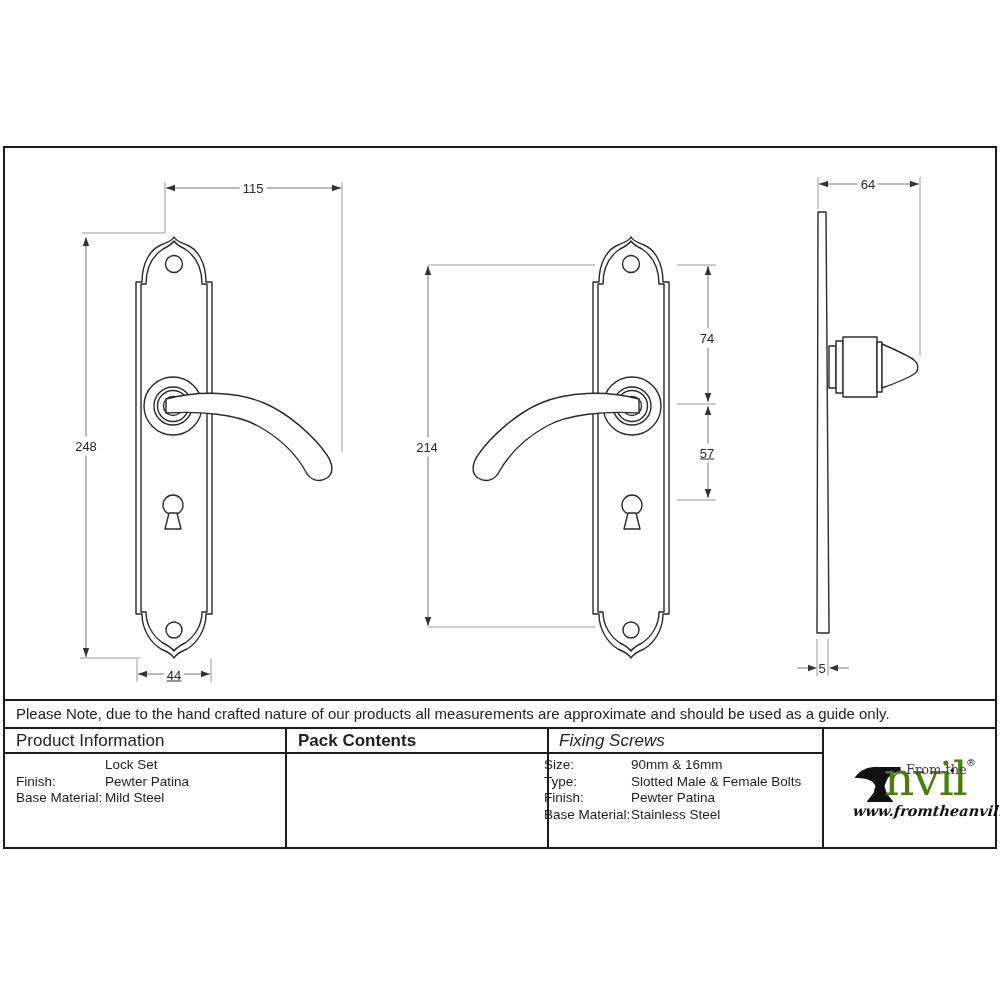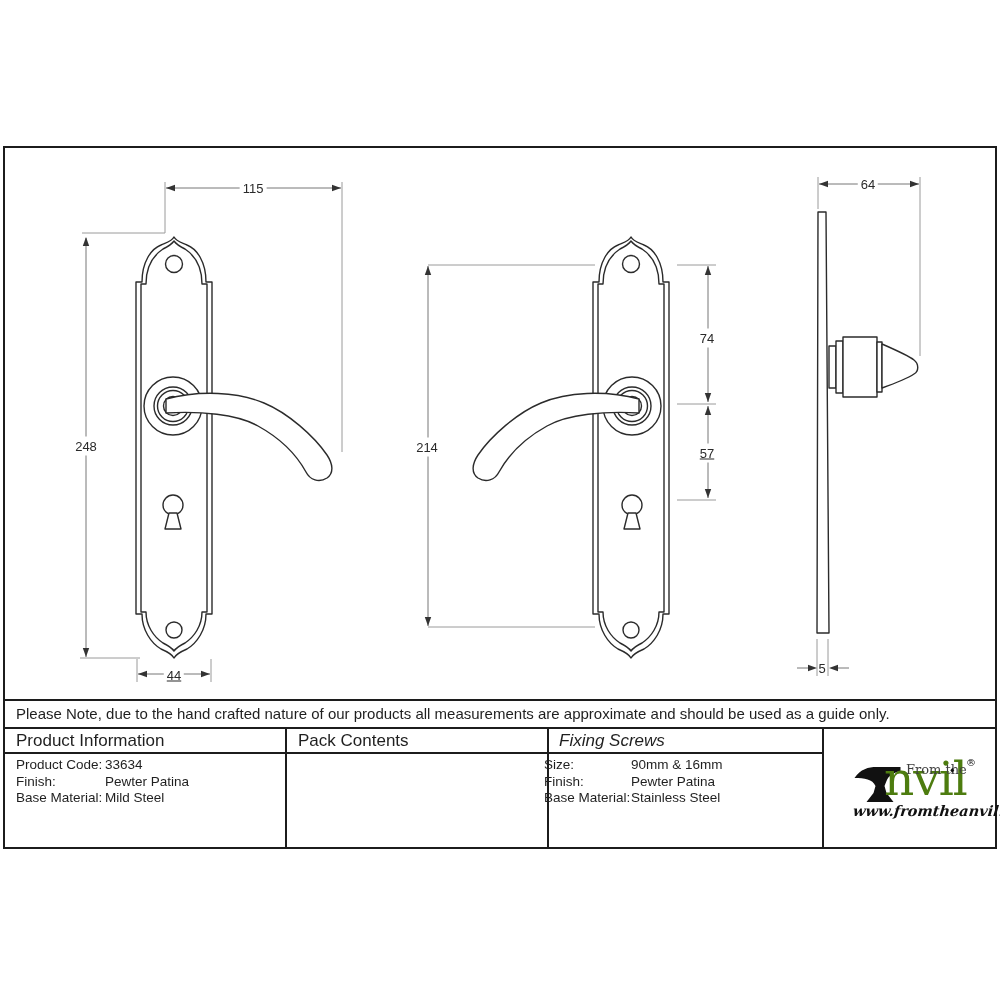--- a/index.html
+++ b/index.html
@@ -164,43 +164,47 @@
   <div class="hline" style="left:3px;top:699px;width:994px;height:2px;"></div>
   <div class="hline" style="left:3px;top:727px;width:994px;height:2px;"></div>
   <div class="hline" style="left:3px;top:752px;width:819px;height:2px;"></div>
   <div class="vline" style="left:285px;top:727px;width:2px;height:120px;"></div>
   <div class="vline" style="left:547px;top:727px;width:2px;height:120px;"></div>
   <div class="vline" style="left:822px;top:727px;width:2px;height:120px;"></div>
 
   <div class="note-text">Please Note, due to the hand crafted nature of our products all measurements are approximate and should be used as a guide only.</div>
 
   <div class="th" style="left:16px;">Product Information</div>
-  <div class="th" style="left:298px;">Pack Contents</div>
+  <div class="th" style="left:298px;font-weight:bold;">Pack Contents</div>
   <div class="th" style="left:559px;font-style:italic;">Fixing Screws</div>
 
   <div class="col c1" style="left:16px;">
     <div class="row">
-        <span class="lbl">Product Code:</span>
-        <span class="val">33634</span>
+        <span class="lbl"></span>
+        <span class="val">Lock Set</span>
       </div>
     <div class="row">
         <span class="lbl">Finish:</span>
         <span class="val">Pewter Patina</span>
       </div>
     <div class="row">
         <span class="lbl">Base Material:</span>
         <span class="val">Mild Steel</span>
       </div>
   </div>
 
 
   <div class="col c3" style="left:544px;">
     <div class="row">
         <span class="lbl">Size:</span>
         <span class="val">90mm &amp; 16mm</span>
+      </div>
+    <div class="row">
+        <span class="lbl">Type:</span>
+        <span class="val">Slotted Male &amp; Female Bolts</span>
       </div>
     <div class="row">
         <span class="lbl">Finish:</span>
         <span class="val">Pewter Patina</span>
       </div>
     <div class="row">
         <span class="lbl">Base Material:</span>
         <span class="val">Stainless Steel</span>
       </div>
   </div>

